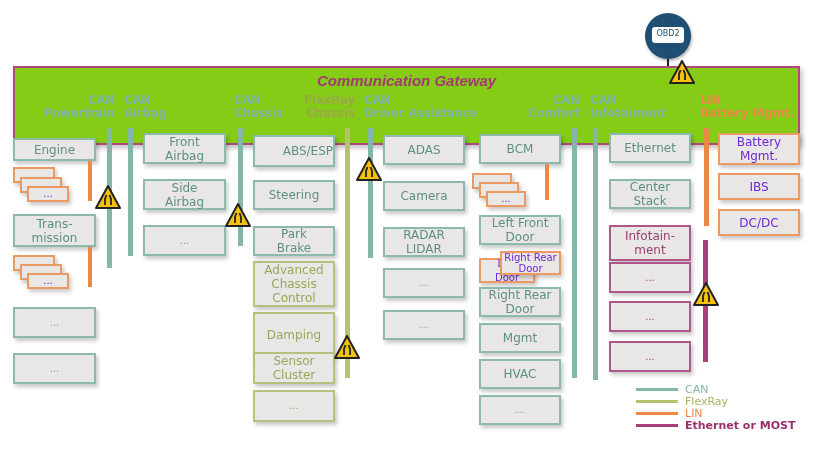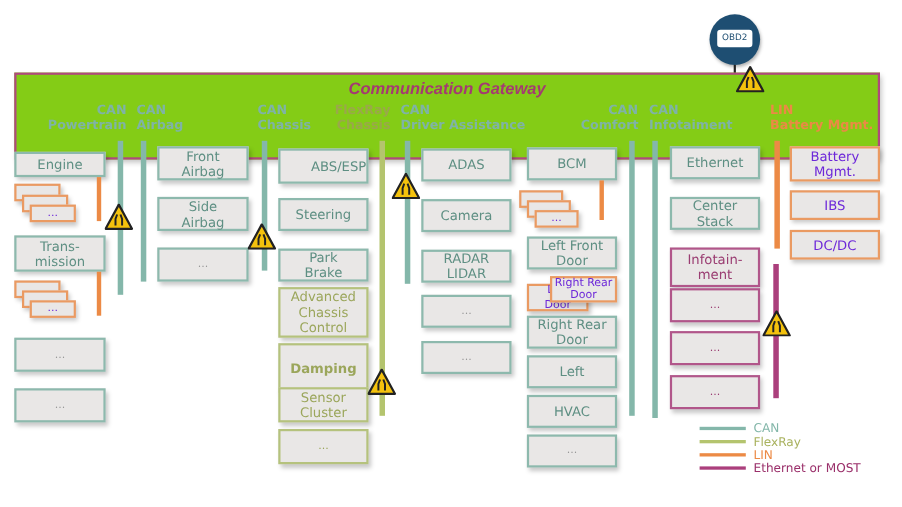--- a/index.html
+++ b/index.html
@@ -137,21 +137,21 @@
   </div>
 <div class="box" style="left:253px;top:180px;width:82px;height:30px;">
     <span>Steering</span>
   </div>
 <div class="box" style="left:253px;top:226px;width:82px;height:30px;white-space:pre-line;"><span>Park
 Brake</span></div>
 
 <div class="box fr" style="left:253px;top:261px;width:82px;height:46px;white-space:pre-line;"><span>Advanced
 Chassis
 Control</span></div>
-<div class="box fr" style="left:253px;top:312px;width:82px;height:45px;font-weight:bold;">
+<div class="box fr" style="left:253px;top:312px;width:82px;height:45px;">
     <span>Damping</span>
   </div>
 <div class="box fr" style="left:253px;top:352px;width:82px;height:32px;white-space:pre-line;"><span>Sensor
 Cluster</span></div>
 <div class="box fr dots" style="left:253px;top:390px;width:82px;height:32px;">
     <span>...</span>
   </div>
 <svg class="warn" style="left:334px;top:335px">
     <use href="#warn-sym"></use>
   </svg>
@@ -185,21 +185,21 @@
 <div class="bus blin" style="left:545px;top:164px;width:4px;height:36px;"></div>
 <div class="box" style="left:479px;top:215px;width:82px;height:30px;white-space:pre-line;"><span>Left Front
 Door</span></div>
 <div class="box lin" style="left:479px;top:258px;width:56px;height:25px;font-size:10px;white-space:pre-line;"><span>Left
 Door</span></div>
 <div class="box lin" style="left:500px;top:251px;width:61px;height:24px;font-size:10px;line-height:11px;white-space:pre-line;"><span>Right Rear
 Door</span></div>
 <div class="box" style="left:479px;top:287px;width:82px;height:30px;white-space:pre-line;"><span>Right Rear
 Door</span></div>
 <div class="box" style="left:479px;top:323px;width:82px;height:30px;">
-    <span>Left</span>
+    <span>Mgmt</span>
   </div>
 <div class="box" style="left:479px;top:359px;width:82px;height:30px;">
     <span>HVAC</span>
   </div>
 <div class="box dots" style="left:479px;top:395px;width:82px;height:30px;">
     <span>...</span>
   </div>
 
 <div class="box" style="left:609px;top:133px;width:82px;height:30px;">
     <span>Ethernet</span>
@@ -238,15 +238,15 @@
   <div class="leg-row">
       <div class="leg-line" style="background:#b4c46e"></div>
       <span style="color:#a9b25e">FlexRay</span>
     </div>
   <div class="leg-row">
       <div class="leg-line" style="background:#ec8a45"></div>
       <span style="color:#ec8a45">LIN</span>
     </div>
   <div class="leg-row">
       <div class="leg-line" style="background:#ab3f7c"></div>
-      <span style="color:#9a2f6a;font-weight:normal">Ethernet or MOST</span>
+      <span style="color:#9a2f6a;font-weight:bold">Ethernet or MOST</span>
     </div>
 </div>
 
 </body></html>

